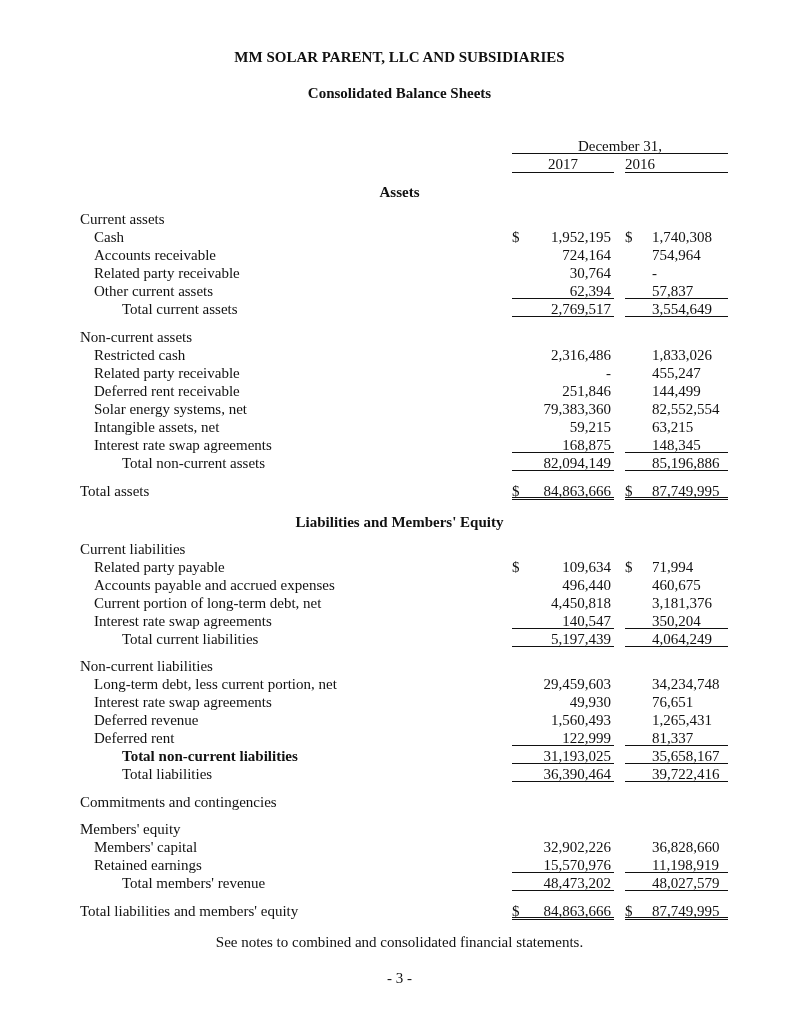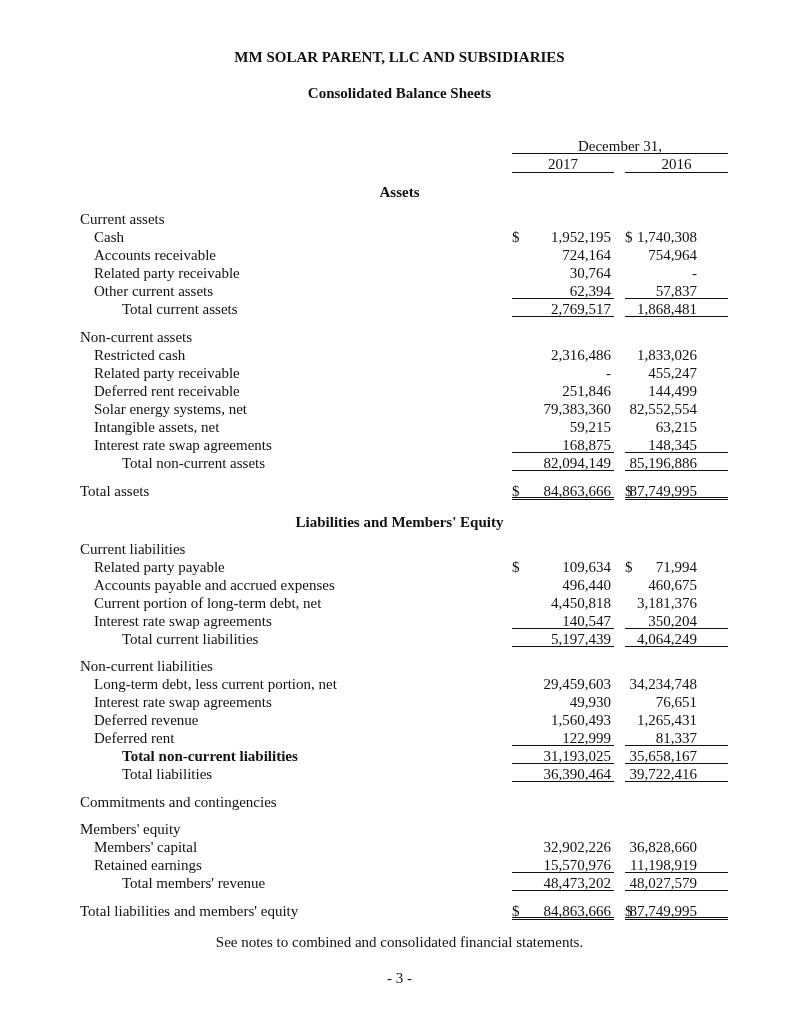--- a/index.html
+++ b/index.html
@@ -7,36 +7,36 @@
          font-family:"Liberation Serif", "DejaVu Serif", serif; color:#111; font-size:15px; }
   .abs { position:absolute; white-space:nowrap; line-height:18px; }
   .center { left:0; width:799px; text-align:center; }
   .bold { font-weight:bold; }
   .lbl { left:80px; }
   .lbl.i1 { left:94px; }
   .lbl.i2 { left:122px; }
   .dollar1 { left:512px; }
   .dollar2 { left:625px; }
   .v1 { left:512px; width:99px; text-align:right; }
-  .v2 { left:599px; width:98px; text-align:right; }
+  .v2 { left:652px; width:98px; text-align:left; }
   .ul1 { position:absolute; left:512px; width:102px; border-bottom:1px solid #111; height:0; }
   .ul2 { position:absolute; left:625px; width:103px; border-bottom:1px solid #111; height:0; }
   .dul1 { position:absolute; left:512px; width:102px; border-top:1px solid #111; border-bottom:1px solid #111; height:1px; }
   .dul2 { position:absolute; left:625px; width:103px; border-top:1px solid #111; border-bottom:1px solid #111; height:1px; }
 </style>
 </head>
 <body>
 
 <div class="abs center bold" style="top:48px;">MM SOLAR PARENT, LLC AND SUBSIDIARIES</div>
 <div class="abs center bold" style="top:84px;">Consolidated Balance Sheets</div>
 
 <div class="abs" style="top:137px; left:512px; width:216px; text-align:center;">December 31,</div>
 <div style="position:absolute; top:153px; left:512px; width:216px; border-bottom:1px solid #111;"></div>
 <div class="abs" style="top:155px; left:512px; width:102px; text-align:center;">2017</div>
-<div class="abs" style="top:155px; left:625px; width:103px; text-align:center;">2016</div>
+<div class="abs" style="top:155px; left:625px; width:103px; text-align:left;">2016</div>
 <div class="ul1" style="top:172px;"></div>
 <div class="ul2" style="top:172px;"></div>
 
 <div class="abs center bold" style="top:183px;">Assets</div>
 
 <div class="abs lbl" style="top:210px;">Current assets</div>
 
 <div>
   <div class="abs lbl i1" style="top:228px;">Cash</div>
   <div class="abs dollar1" style="top:228px;">$</div>
@@ -57,21 +57,21 @@
 <div>
   <div class="abs lbl i1" style="top:282px;">Other current assets</div>
   <div class="abs v1" style="top:282px;">62,394</div>
   <div class="abs v2" style="top:282px;">57,837</div>
 </div>
 <div class="ul1" style="top:298px;"></div>
 <div class="ul2" style="top:298px;"></div>
 <div>
   <div class="abs lbl i2" style="top:300px;">Total current assets</div>
   <div class="abs v1" style="top:300px;">2,769,517</div>
-  <div class="abs v2" style="top:300px;">1,868,481</div>
+  <div class="abs v2" style="top:300px;">3,554,649</div>
 </div>
 <div class="ul1" style="top:316px;"></div>
 <div class="ul2" style="top:316px;"></div>
 
 <div class="abs lbl" style="top:328px;">Non-current assets</div>
 <div>
   <div class="abs lbl i1" style="top:346px;">Restricted cash</div>
   <div class="abs v1" style="top:346px;">2,316,486</div>
   <div class="abs v2" style="top:346px;">1,833,026</div>
 </div>

